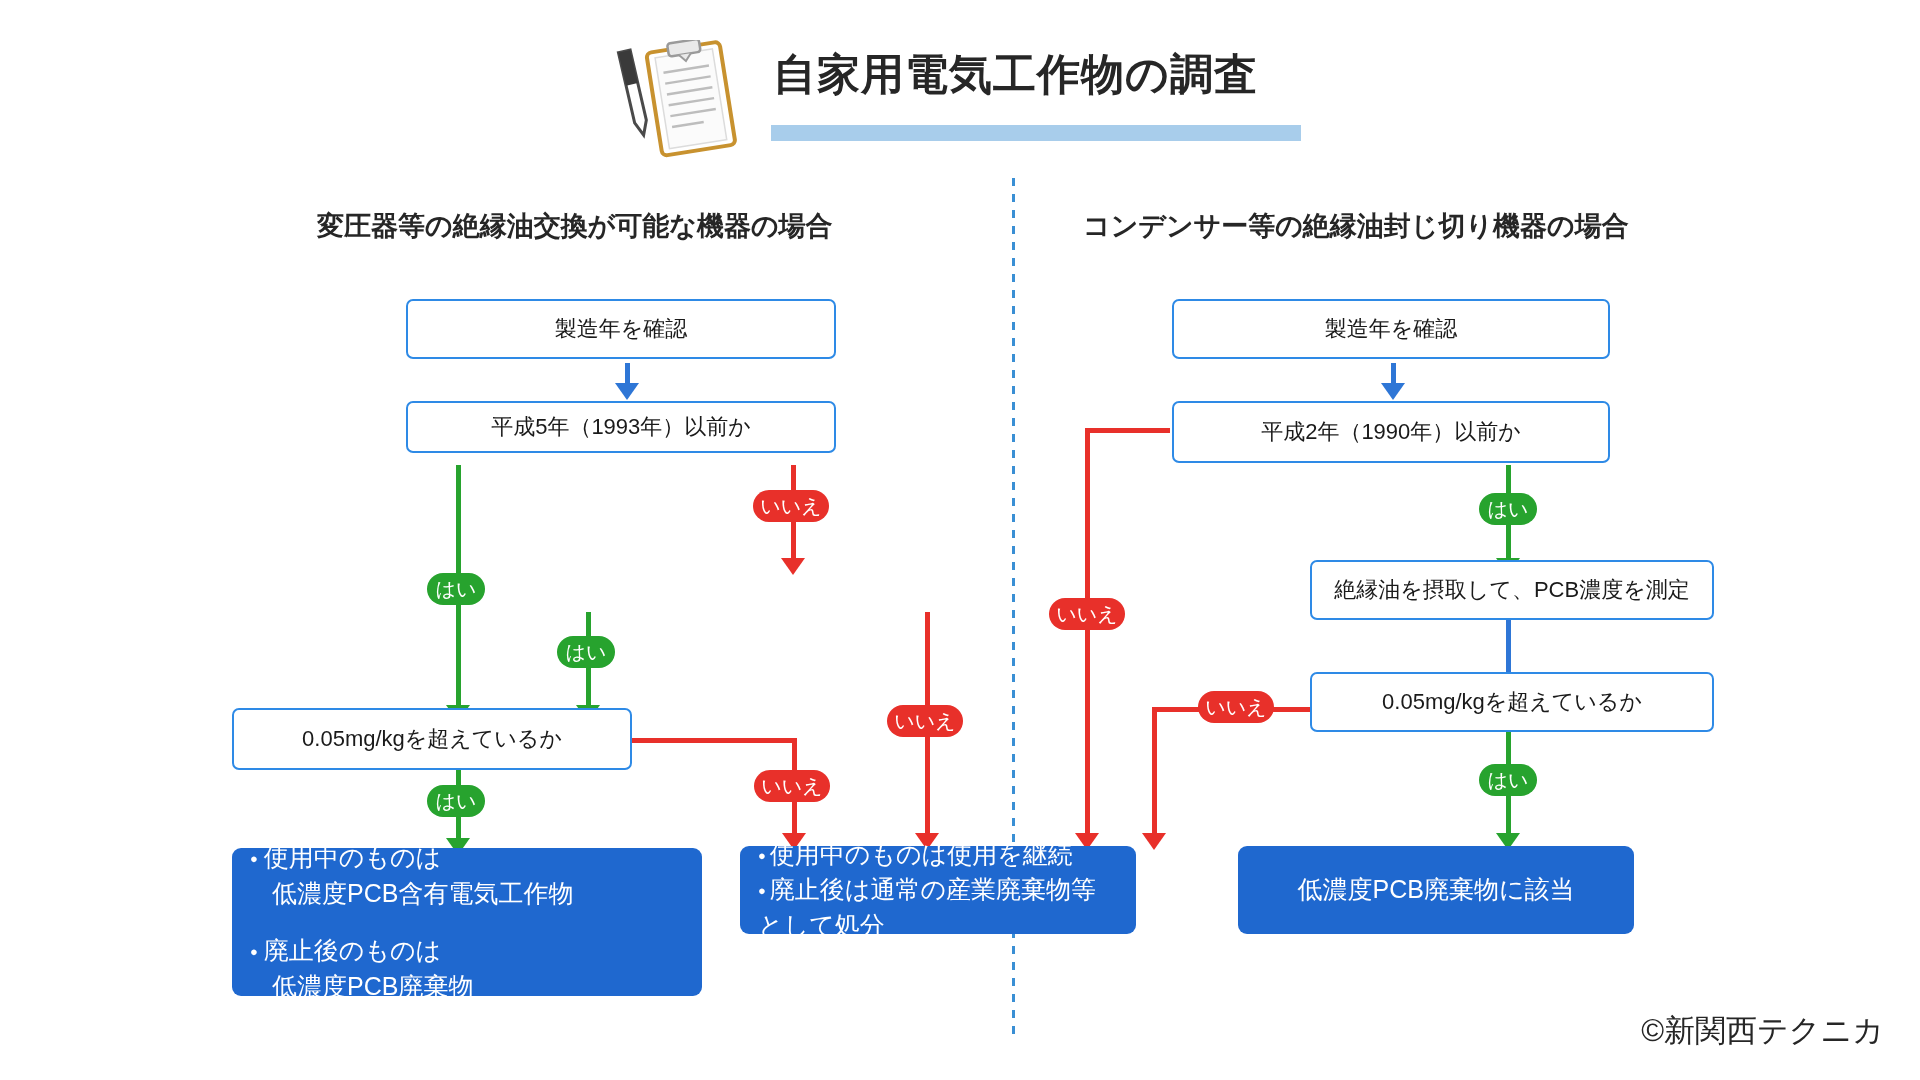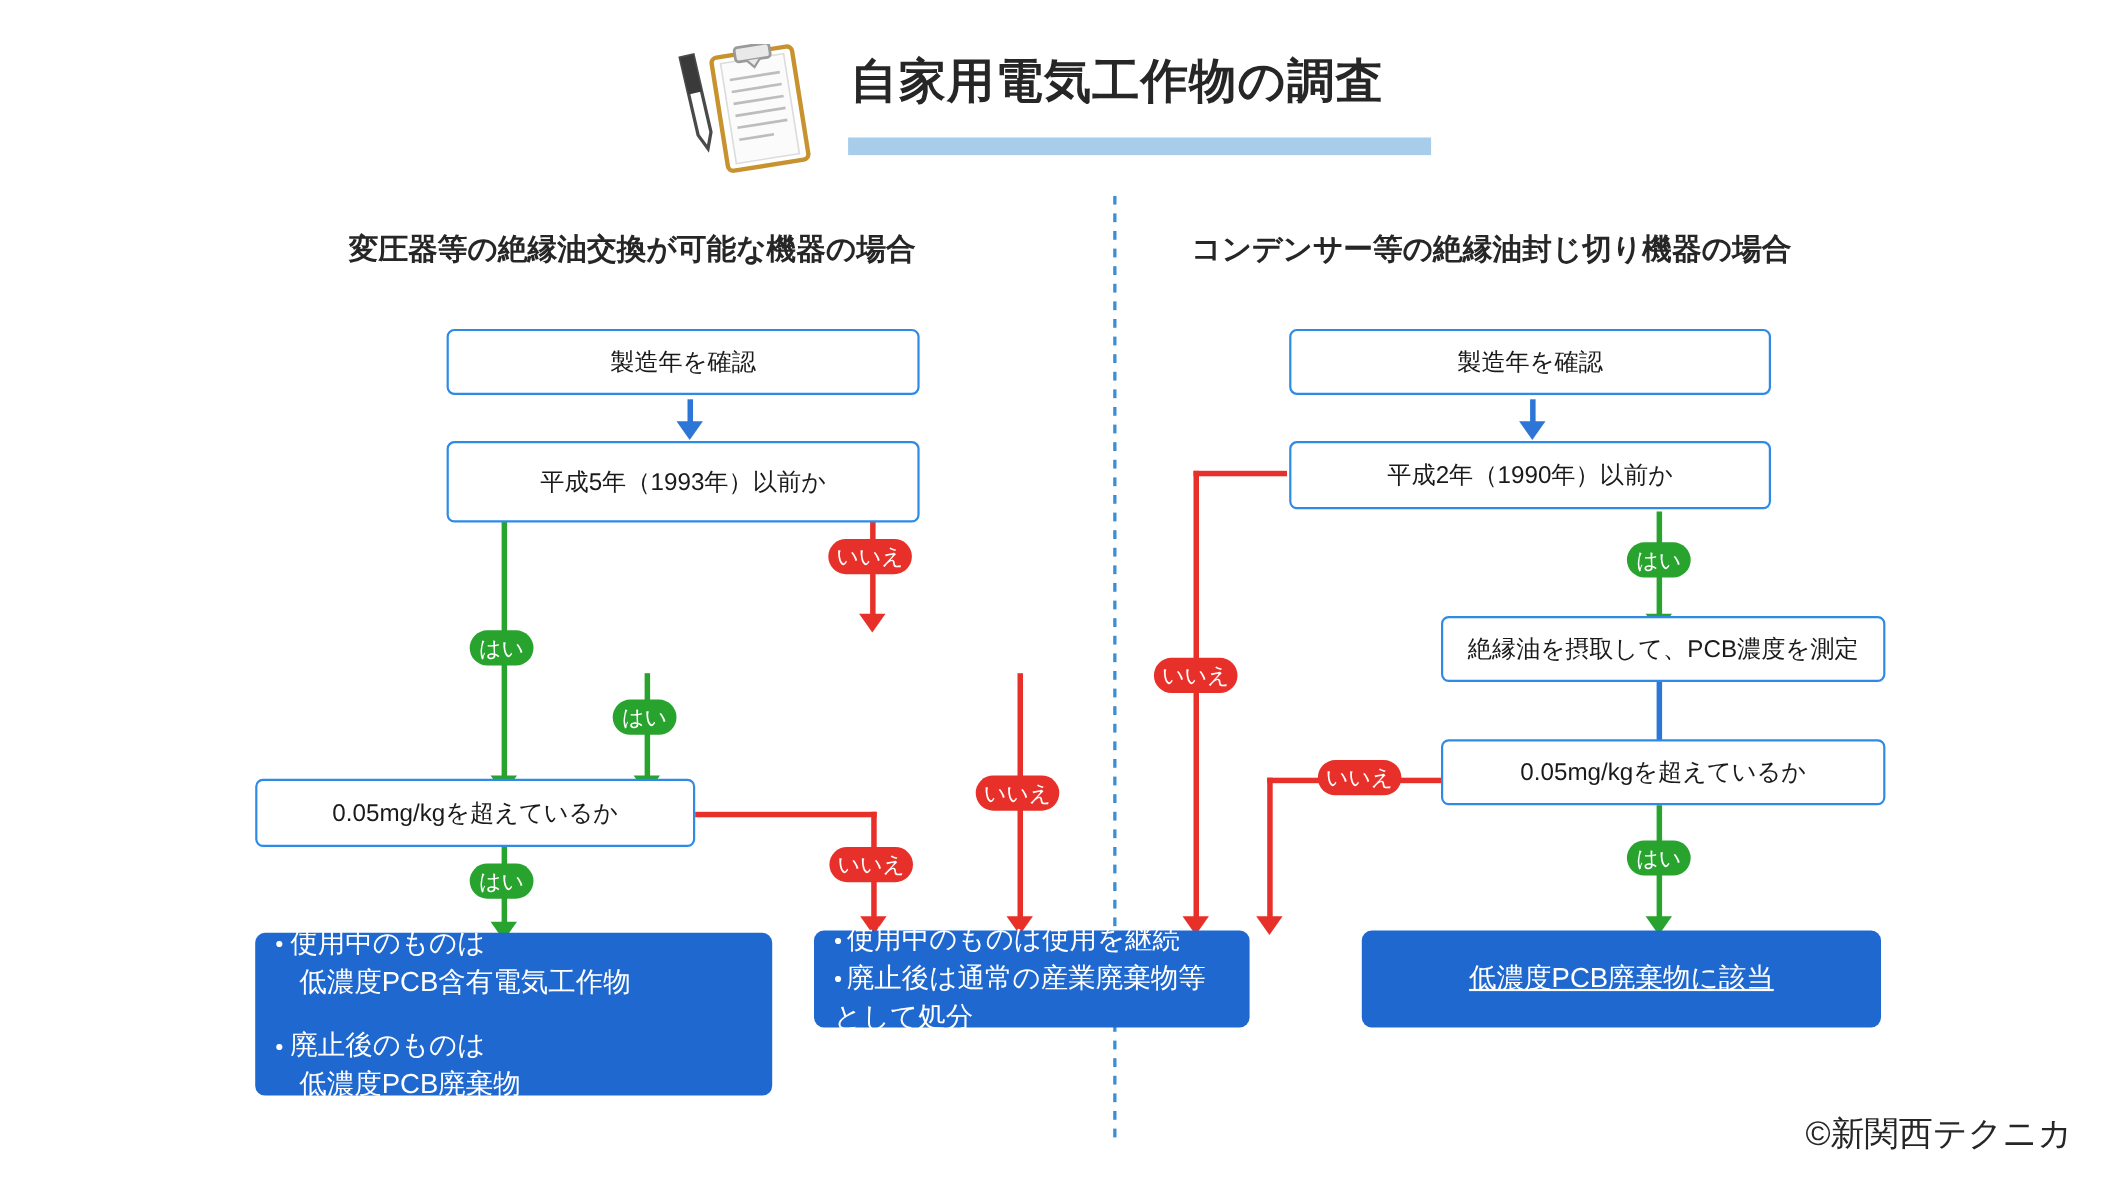--- a/index.html
+++ b/index.html
@@ -243,21 +243,21 @@
     <div class="hline c-red" style="left:632px; top:738px; width:165px;"></div>
     <div class="vline c-red" style="left:792px; top:738px; height:106px;"></div>
     <div class="arrowhead a-red" style="left:782px; top:833px;"></div>
   </div>
   <div class="pill no" style="left:754px; top:770px;">いいえ</div>
 
   <div class="box" style="left:406px; top:299px; width:430px; height:60px;">
     <span>製造年を確認</span>
   </div>
 
-  <div class="box" style="left:406px; top:401px; width:430px; height:74px;">
+  <div class="box" style="left:406px; top:401px; width:430px; height:52px;">
     <span>平成5年（1993年）以前か</span>
   </div>
 
 
   <div class="box" style="left:232px; top:708px; width:400px; height:62px;">
     <span>0.05mg/kgを超えているか</span>
   </div>
 
   <div class="box result" style="left:232px; top:848px; width:470px; height:148px;">
     <div>
@@ -318,19 +318,19 @@
   </div>
 
   <div class="box" style="left:1310px; top:560px; width:404px; height:60px;">
     <span>絶縁油を摂取して、PCB濃度を測定</span>
   </div>
 
   <div class="box" style="left:1310px; top:672px; width:404px; height:60px;">
     <span>0.05mg/kgを超えているか</span>
   </div>
 
-  <div class="box result centered" style="left:1238px; top:846px; width:472px; height:88px;text-decoration:underline;">
+  <div class="box result centered" style="left:1238px; top:846px; width:396px; height:88px;">
     <span>低濃度PCB廃棄物に該当</span>
   </div>
 
   <div class="credit">©新関西テクニカ</div>
 
 </div>
 
 </body></html>

